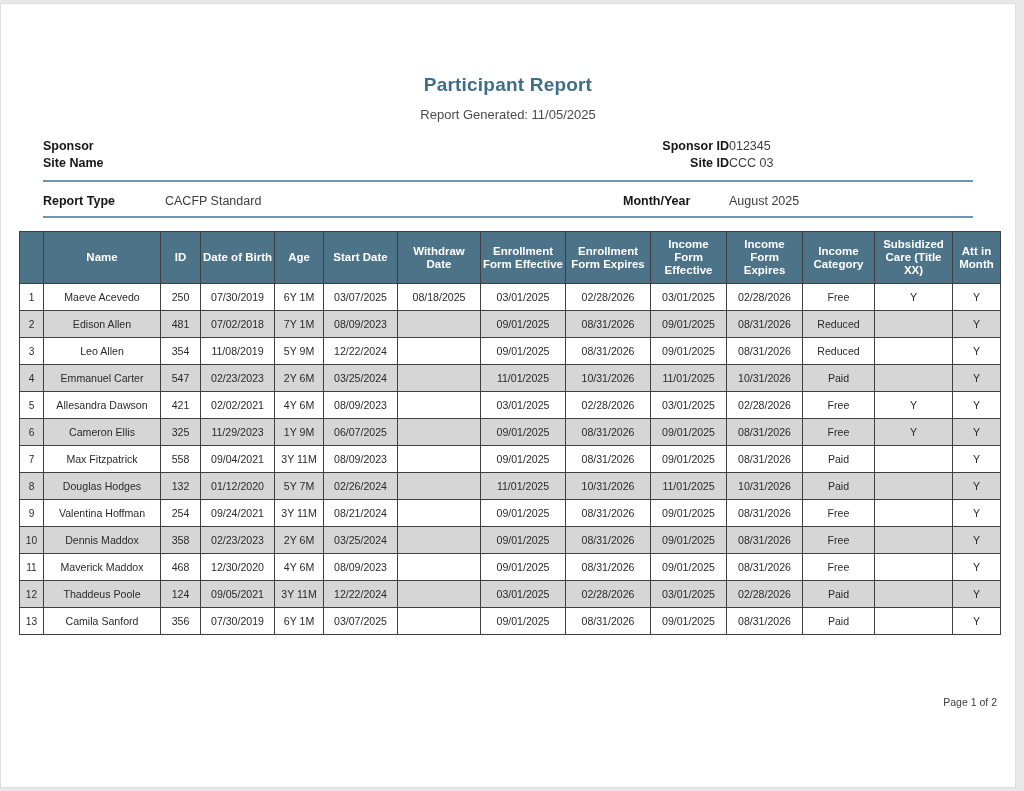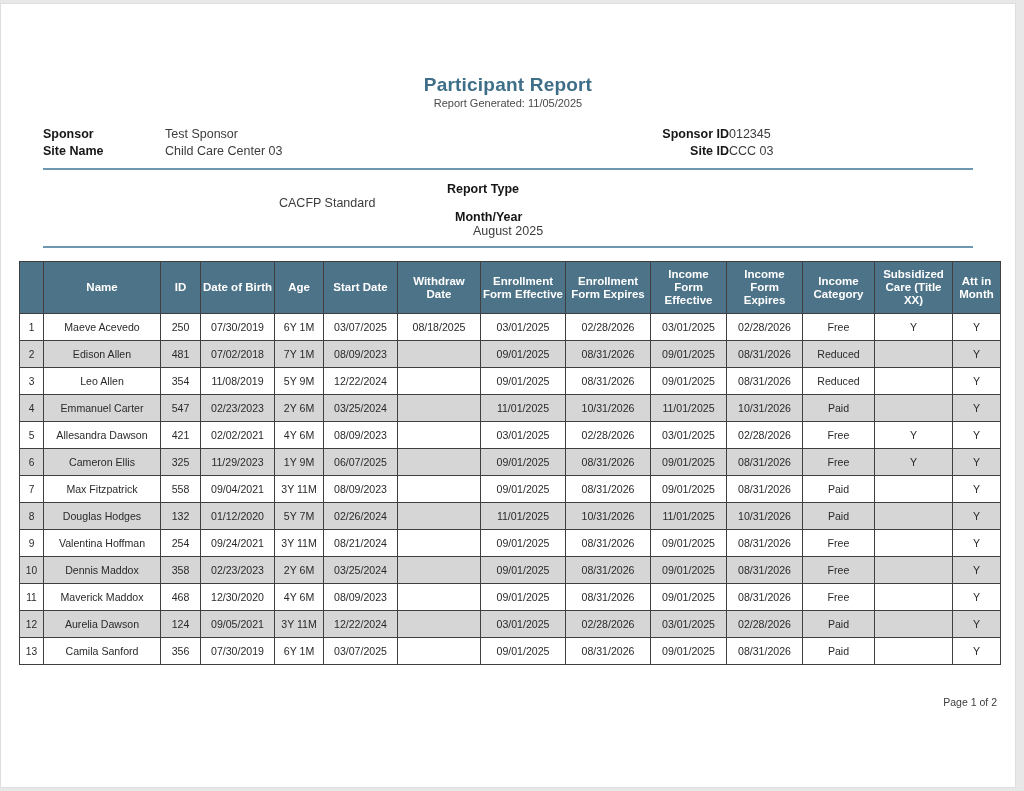--- a/index.html
+++ b/index.html
@@ -22,23 +22,23 @@
     padding-top: 70px;
   }
   .report-title {
     font-size: 19px;
     font-weight: bold;
     color: #3f6e88;
     letter-spacing: 0.2px;
     line-height: 1.15;
   }
   .report-generated {
-    font-size: 11px;
+    font-size: 13px;
     color: #4a4a4a;
-    margin-top: 1px;
+    margin-top: 11px;
     line-height: 1.2;
   }
 
   .meta-block {
     margin: 16px 42px 0 42px;
     position: relative;
   }
   .meta-row {
     display: flex;
     align-items: flex-start;
@@ -65,23 +65,22 @@
     height: 2px;
     background: #6d97b0;
     margin-top: 8px;
   }
 
   .meta-block2 {
     margin: 12px 42px 0 42px;
   }
   .meta-row2 {
     display: flex;
-    align-items: center;
+    align-items: flex-end;
     font-size: 12.5px;
-    flex-direction: column;
   }
   .m2-label { font-weight: bold; color: #161616; }
   .m2-val { color: #3c3c3c; }
   .m2-a { width: 122px; }
   .m2-b { width: 458px; }
   .m2-c { width: 106px; }
 
   table.report {
     border-collapse: collapse;
     margin: 13px 18px 0 18px;
@@ -129,24 +128,20 @@
     <div class="report-title">Participant Report</div>
     <div class="report-generated">Report Generated: 11/05/2025</div>
   </div>
 
   <div class="meta-block">
     <div class="meta-row">
       <div class="meta-col left">
         <div class="meta-labels">
           <div>Sponsor</div>
           <div>Site Name</div>
-        </div>
-        <div class="meta-values">
-          <div>Test Sponsor</div>
-          <div>Child Care Center 03</div>
         </div>
       </div>
       <div class="meta-col right">
         <div class="meta-labels">
           <div>Sponsor ID</div>
           <div>Site ID</div>
         </div>
         <div class="meta-values">
           <div>012345</div>
           <div>CCC 03</div>
@@ -373,21 +368,21 @@
           <td>09/01/2025</td>
           <td>08/31/2026</td>
           <td>09/01/2025</td>
           <td>08/31/2026</td>
           <td>Free</td>
           <td></td>
           <td>Y</td>
         </tr>
         <tr class="alt">
           <td class="idx">12</td>
-          <td>Aurelia Dawson</td>
+          <td>Thaddeus Poole</td>
           <td>124</td>
           <td>09/05/2021</td>
           <td>3Y 11M</td>
           <td>12/22/2024</td>
           <td></td>
           <td>03/01/2025</td>
           <td>02/28/2026</td>
           <td>03/01/2025</td>
           <td>02/28/2026</td>
           <td>Paid</td>

